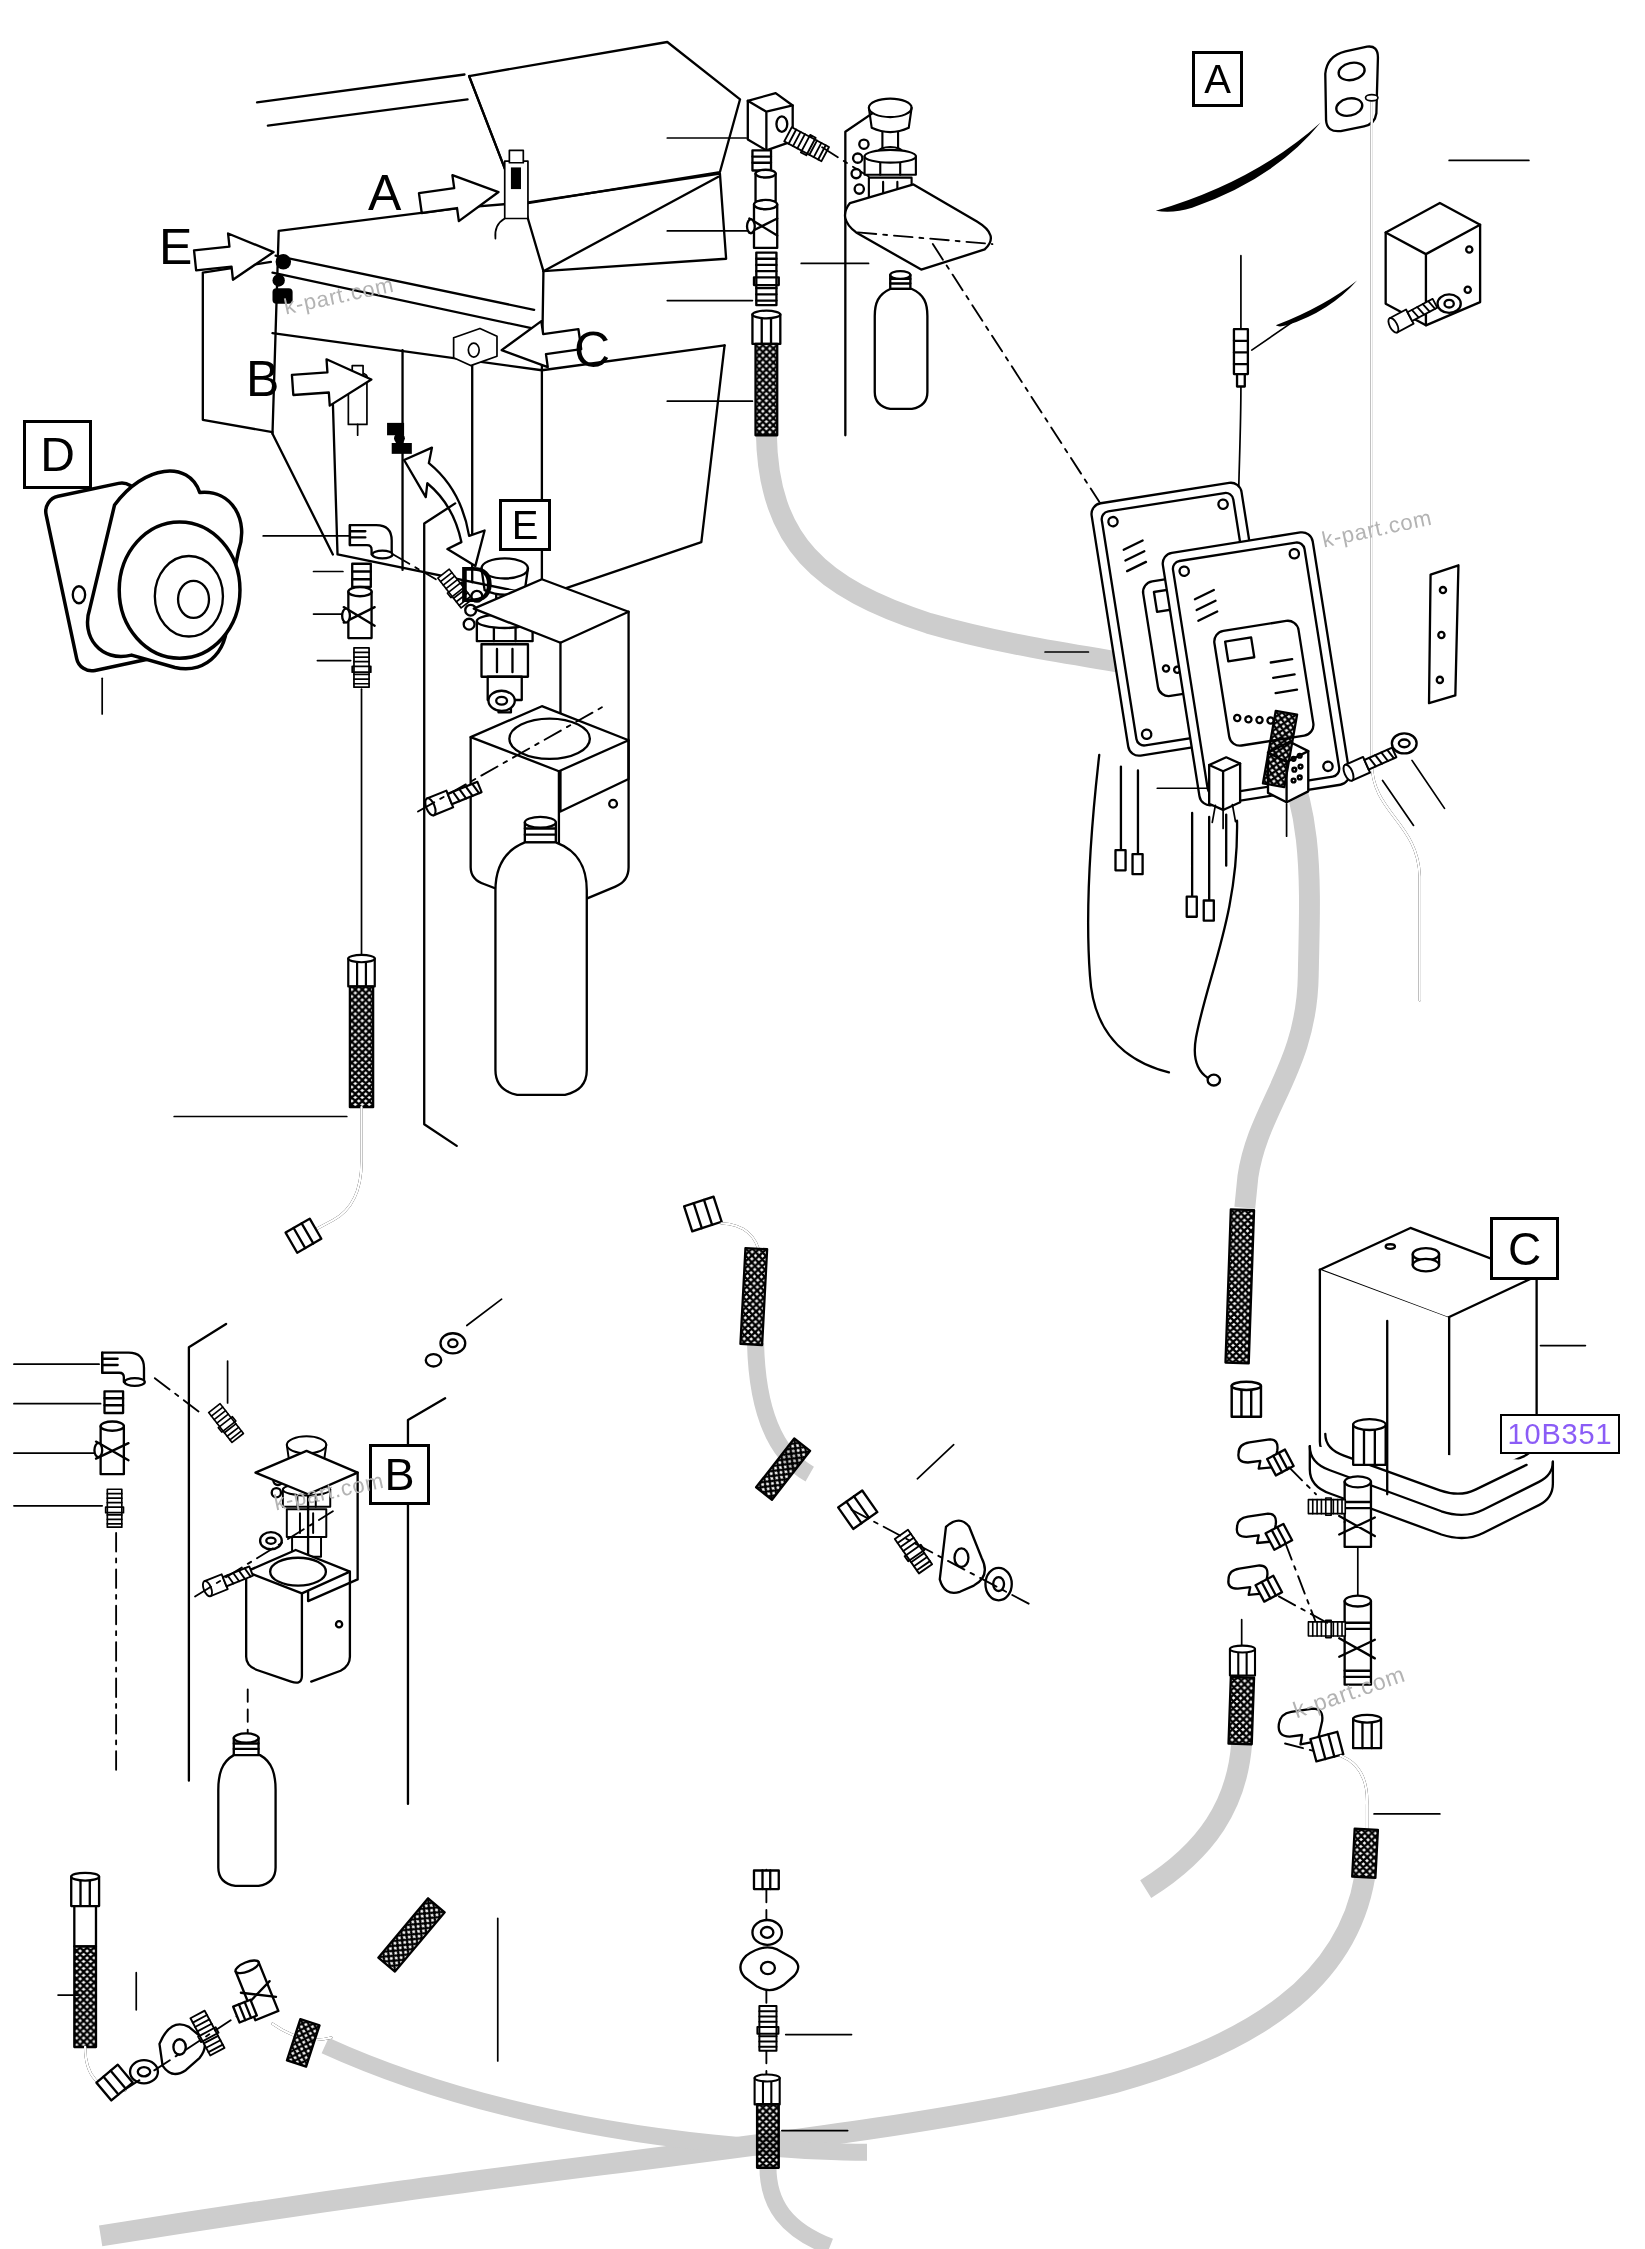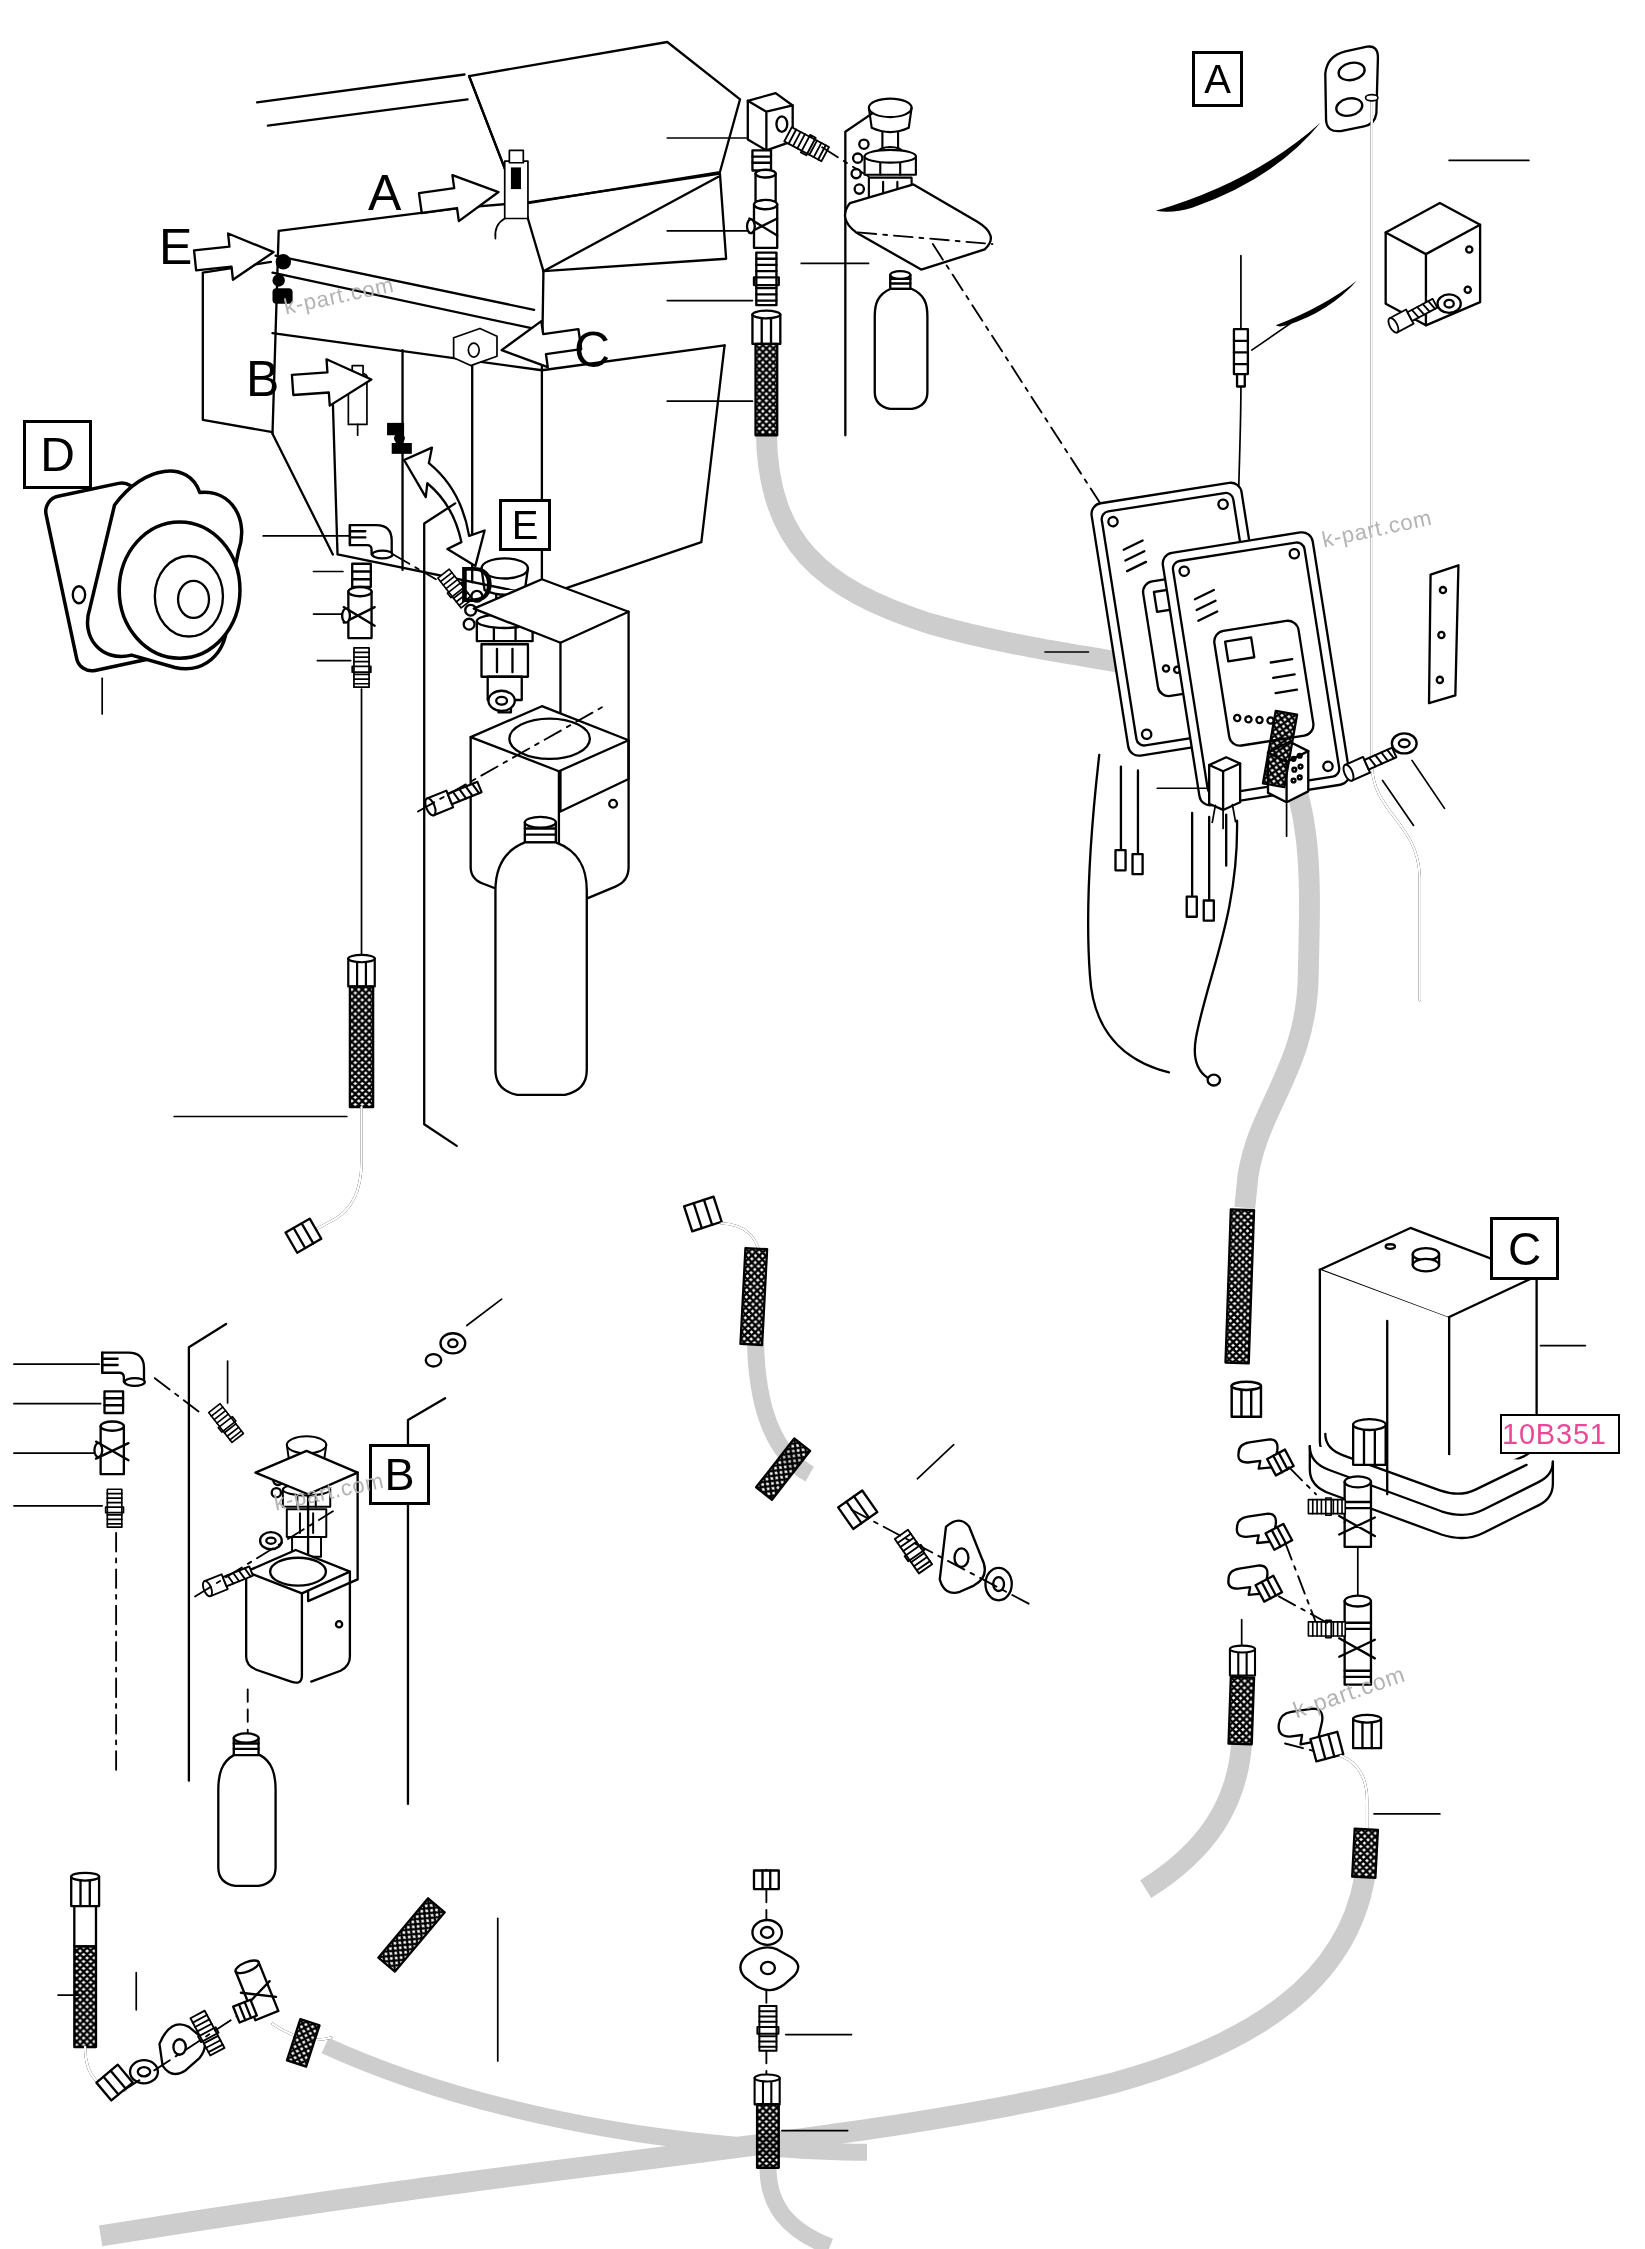--- a/index.html
+++ b/index.html
@@ -14,21 +14,21 @@
   .gray{stroke:#cdcdcd;stroke-width:27;fill:none;stroke-linecap:butt;}
   .gray2{stroke:#cdcdcd;stroke-width:22;fill:none;stroke-linecap:butt;}
   .dd{stroke-dasharray:24 9 5 9;stroke-width:2.4;}
   .dsh{stroke-dasharray:16 10;stroke-width:2.4;}
   .braid{fill:url(#braidP);}
   .wh{stroke:#ffffff;}
   .ovletter{position:absolute;font-size:50px;color:#000;font-family:"Liberation Sans",sans-serif;}
   .secbox{position:absolute;border:3.1px solid #000;background:#fff;display:flex;align-items:center;
           justify-content:center;font-size:43px;color:#000;font-family:"Liberation Sans",sans-serif;}
   .badge{position:absolute;border:2.7px solid #000;background:#fff;display:flex;align-items:center;
-         justify-content:flex-start;font-size:29px;letter-spacing:0.8px;color:#ec4899;
+         justify-content:center;font-size:29px;letter-spacing:0.8px;color:#8b5cf6;
          font-family:"Liberation Sans",sans-serif;}
   .wm{position:absolute;color:#b3b3b3;font-size:22px;letter-spacing:0.8px;
       font-family:"Liberation Sans",sans-serif;transform:rotate(-12deg);white-space:nowrap;}
   .wm.steep{transform:rotate(-19deg);font-size:23px;}
 </style>
 </head>
 <body>
 
 <div class="stage">
 

